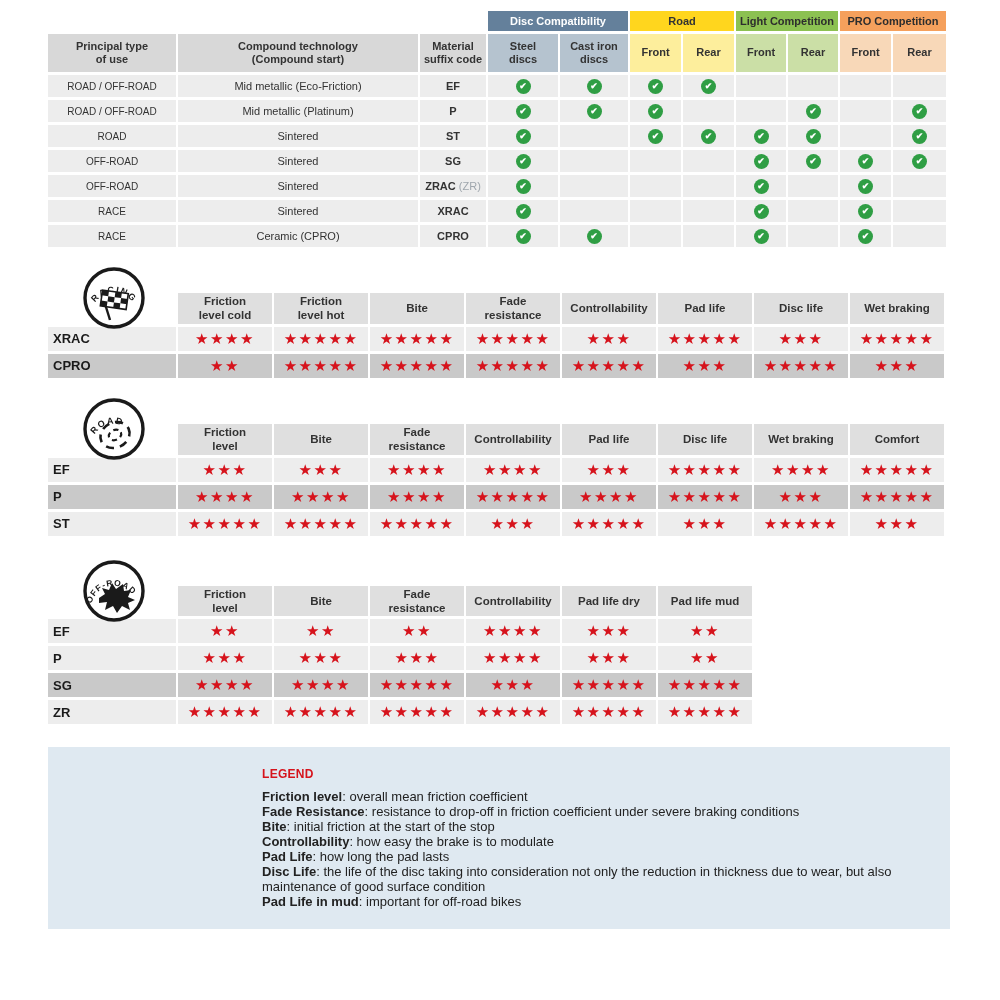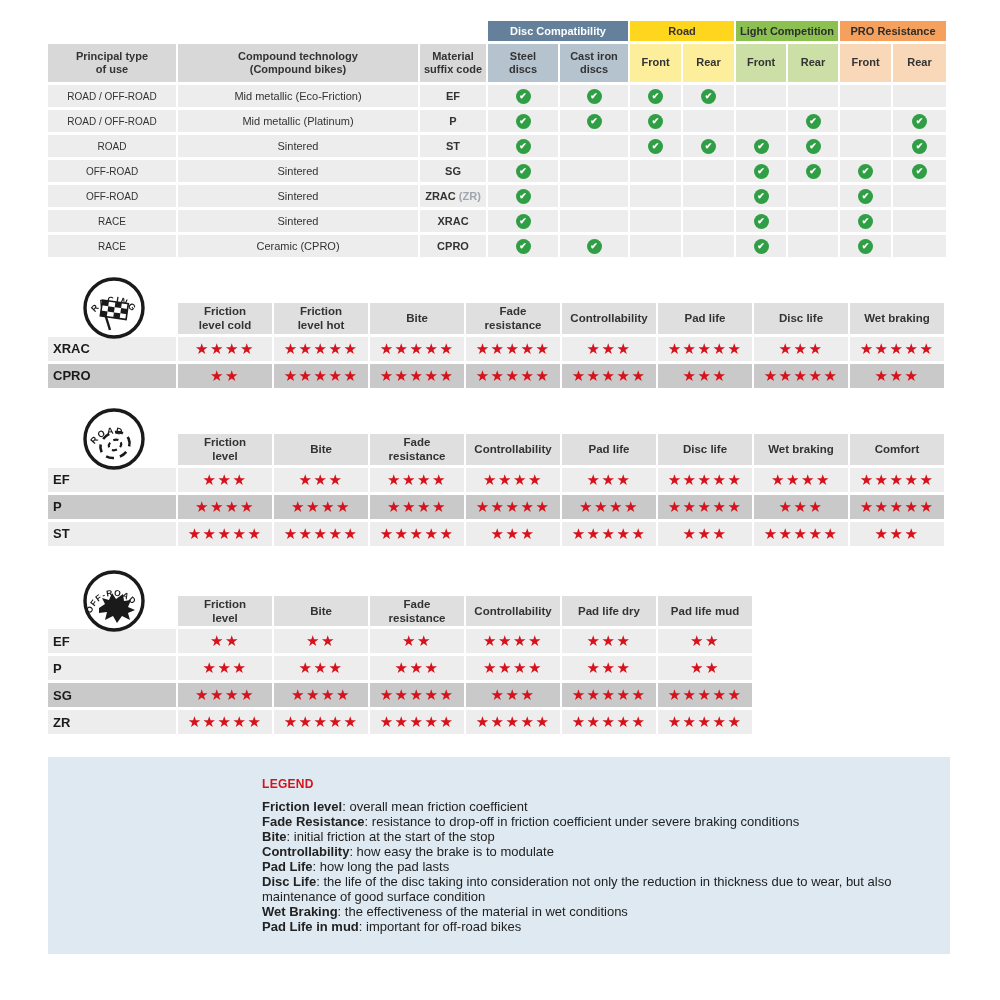--- a/index.html
+++ b/index.html
@@ -1,19 +1,19 @@
 <!DOCTYPE html>
 <html><head>
 <meta charset="utf-8">
 <style>
   html,body{margin:0;padding:0}
   body{width:1000px;height:1000px;overflow:hidden;background:#fff;color:#333;
        font-family:"Liberation Sans",sans-serif}
   .page{position:relative;width:1000px;min-height:1000px;box-sizing:border-box;
-        padding:18px 50px 0 48px}
+        padding:8px 50px 0 48px}
   table{border-collapse:separate;border-spacing:2px 3px;table-layout:fixed;margin-left:-2px}
   td{padding:0;overflow:hidden;vertical-align:middle;text-align:center}
   .pre{white-space:pre-line}
   .blank{background:transparent}
 
   
   .compat-tbl{width:902px}
   .group-hdr{font-weight:bold;font-size:11px;height:20px}
   .g-disc{background:#64809b;color:#fff}
   .g-road{background:#ffd61e;color:#333}
@@ -21,21 +21,21 @@
   .g-pro{background:#f5a05c;color:#2d2d2d}
   .hdr{background:#d8d8d8;font-weight:bold;font-size:11px;line-height:1.2;height:36px;color:#333;padding:1px 2px}
   .sub-disc{background:#b5c3cf}
   .sub-road{background:#fdee9c}
   .sub-light{background:#cbdfa6}
   .sub-pro{background:#f8d8b8}
   .cell{background:#ededed;height:22px;font-size:11px;color:#333}
   .cell.use{font-weight:normal;font-size:10px}
   .cell.compound{font-weight:normal}
   .cell.code{font-weight:bold}
-  .muted{color:#9fa6ad;font-weight:bold}
+  .muted{color:#9fa6ad;font-weight:normal}
   .check{display:inline-block;width:15px;height:15px;border-radius:50%;background:#2f9e44;
          color:#fff;font-size:9px;line-height:15px;font-weight:bold;text-align:center}
 
   
   .perf{position:relative;margin-top:40px}
   #sections .perf:last-child{margin-top:44px}
   .perf-tbl td{height:24px}
   .hdr2{background:#dfdfdf;font-weight:bold;font-size:11.5px;line-height:1.25;height:38px;padding:1px 2px;color:#333}
   .lbl{font-weight:bold;font-size:13px;text-align:left;padding-left:5px;color:#1a1a1a}
   .row-light td{background:#ededed}
@@ -68,27 +68,27 @@
         <col style="width: 50px;">
         <col style="width: 51px;">
         <col style="width: 53px;">
       </colgroup>
       <tbody>
         <tr>
           <td class="blank" colspan="3"></td>
           <td class="group-hdr g-disc" colspan="2">Disc Compatibility</td>
           <td class="group-hdr g-road" colspan="2">Road</td>
           <td class="group-hdr g-light" colspan="2">Light Competition</td>
-          <td class="group-hdr g-pro" colspan="2">PRO Resistance</td>
+          <td class="group-hdr g-pro" colspan="2">PRO Competition</td>
         </tr>
         <tr>
           <td class="hdr pre">Principal type
 of use</td>
           <td class="hdr pre">Compound technology
-(Compound bikes)</td>
+(Compound start)</td>
           <td class="hdr pre">Material
 suffix code</td>
           <td class="hdr pre sub-disc">Steel
 discs</td>
           <td class="hdr pre sub-disc">Cast iron
 discs</td>
           <td class="hdr pre sub-road">Front</td>
           <td class="hdr pre sub-road">Rear</td>
           <td class="hdr pre sub-light">Front</td>
           <td class="hdr pre sub-light">Rear</td>
@@ -414,17 +414,16 @@
     </div>
   <div class="legend">
     <div class="legend-title">LEGEND</div>
     <div id="legend-items">
         <div class="legend-item"><b>Friction level</b>: overall mean friction coefficient</div>
         <div class="legend-item"><b>Fade Resistance</b>: resistance to drop-off in friction coefficient under severe braking conditions</div>
         <div class="legend-item"><b>Bite</b>: initial friction at the start of the stop</div>
         <div class="legend-item"><b>Controllability</b>: how easy the brake is to modulate</div>
         <div class="legend-item"><b>Pad Life</b>: how long the pad lasts</div>
         <div class="legend-item"><b>Disc Life</b>: the life of the disc taking into consideration not only the reduction in thickness due to wear, but also maintenance of good surface condition</div>
-        <div class="legend-item"><b>Wet Braking</b>: the effectiveness of the material in wet conditions</div>
         <div class="legend-item"><b>Pad Life in mud</b>: important for off-road bikes</div>
       </div>
   </div>
 </div>
 
 </body></html>

